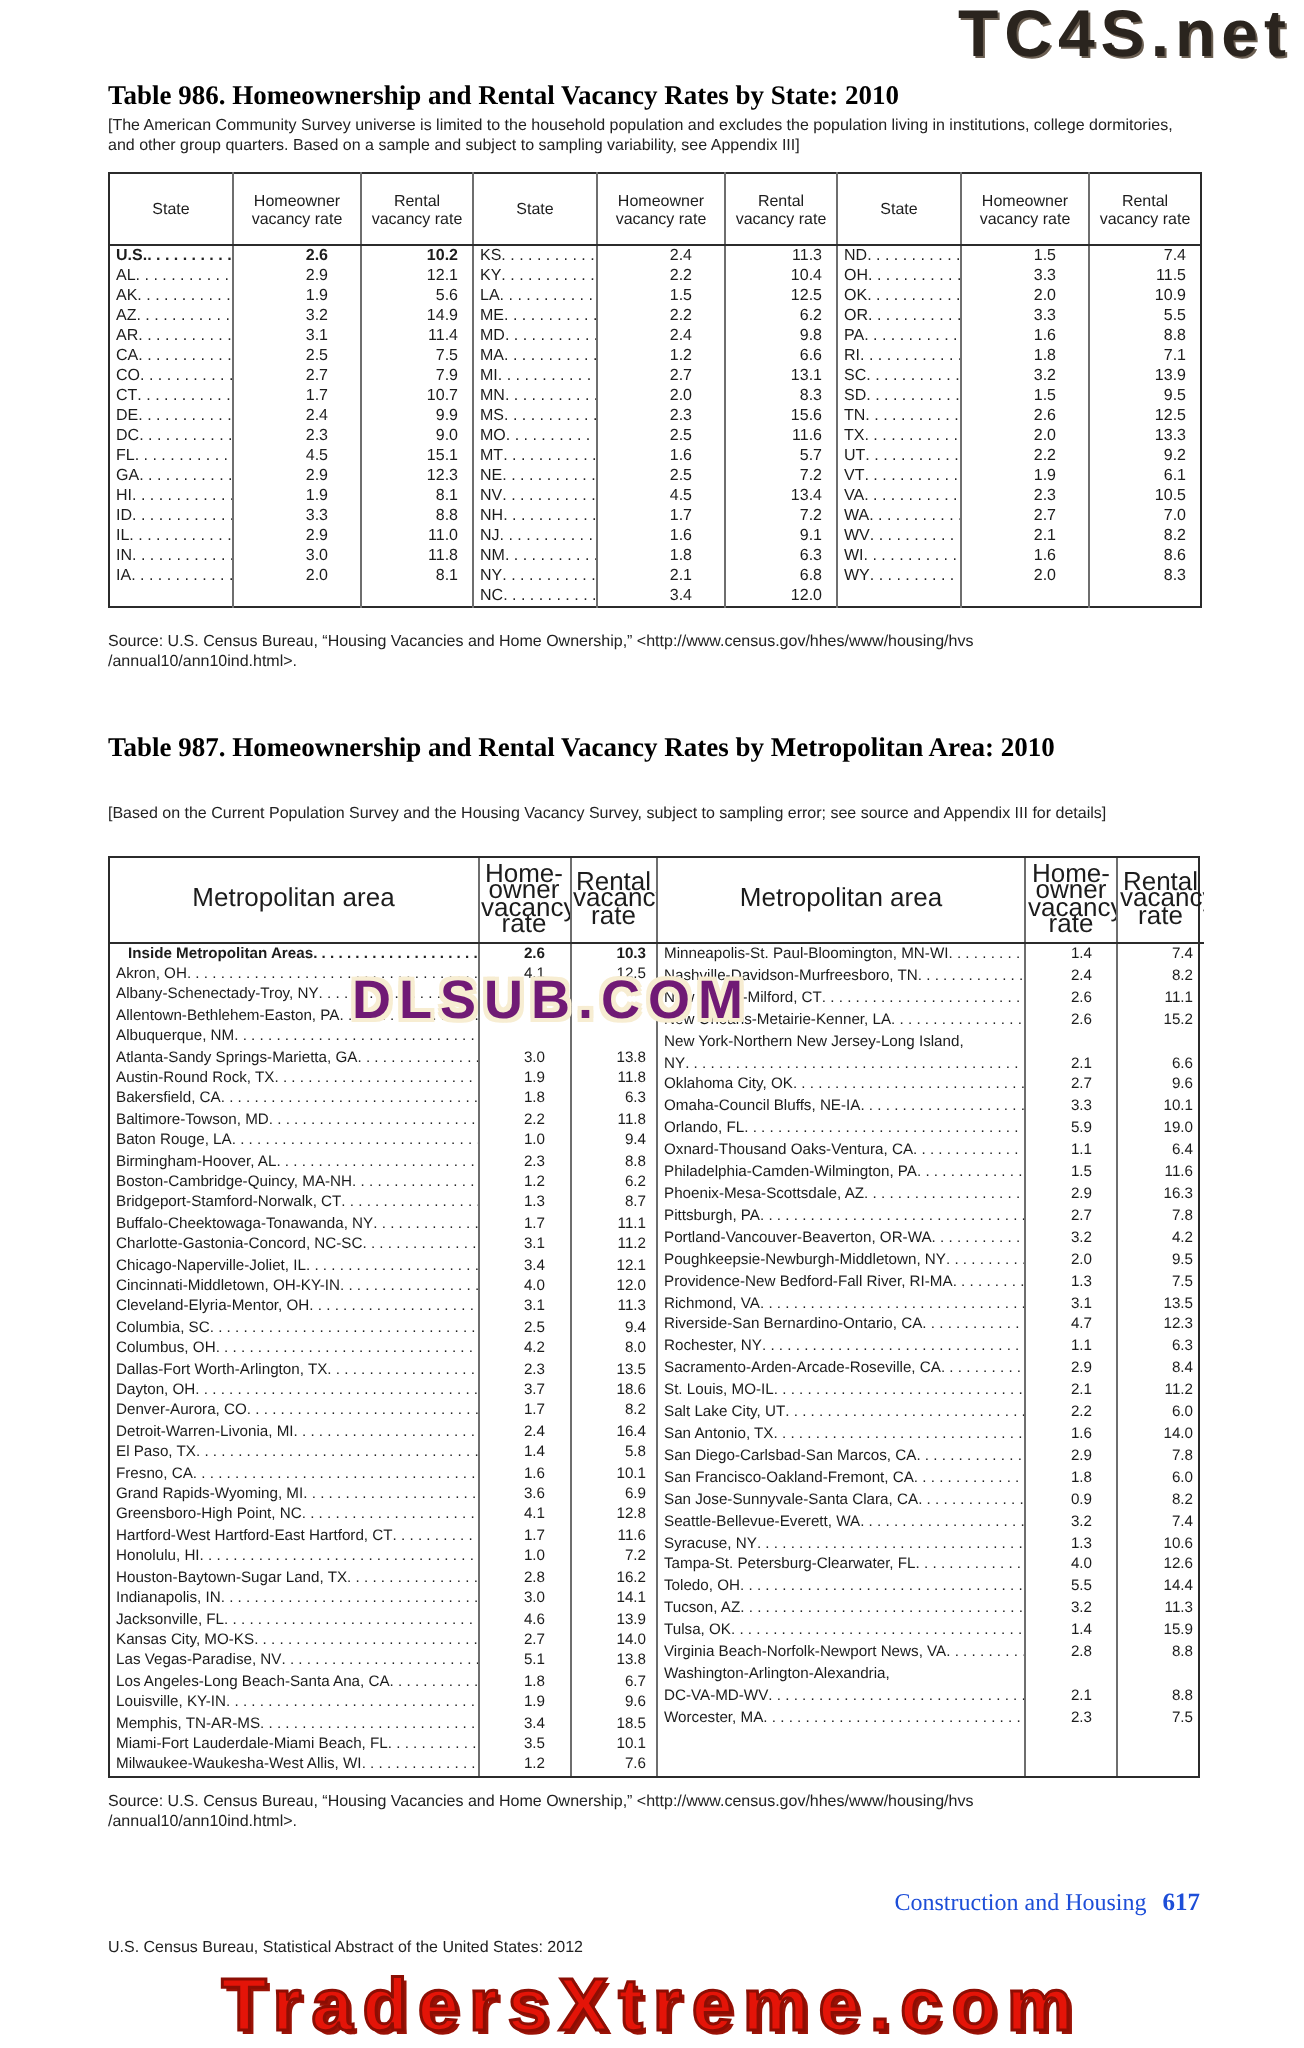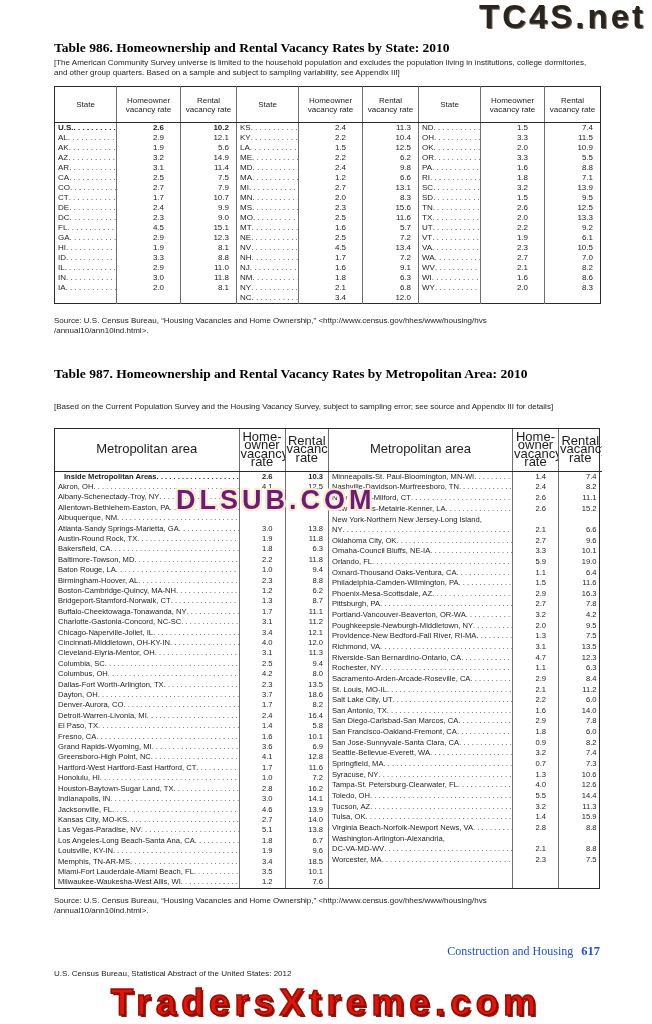--- a/index.html
+++ b/index.html
@@ -1299,30 +1299,20 @@
                 <span>Seattle-Bellevue-Everett, WA</span>
                 <span class="dots"></span>
               </div>
             </td>
             <td class="val ho">3.2</td>
             <td class="val rv">7.4</td>
           </tr>
           <tr>
             <td class="mname">
               <div class="nline">
-                <span>Springfield, MA</span>
-                <span class="dots"></span>
-              </div>
-            </td>
-            <td class="val ho">0.7</td>
-            <td class="val rv">7.3</td>
-          </tr>
-          <tr>
-            <td class="mname">
-              <div class="nline">
                 <span>Syracuse, NY</span>
                 <span class="dots"></span>
               </div>
             </td>
             <td class="val ho">1.3</td>
             <td class="val rv">10.6</td>
           </tr>
           <tr>
             <td class="mname">
               <div class="nline">

